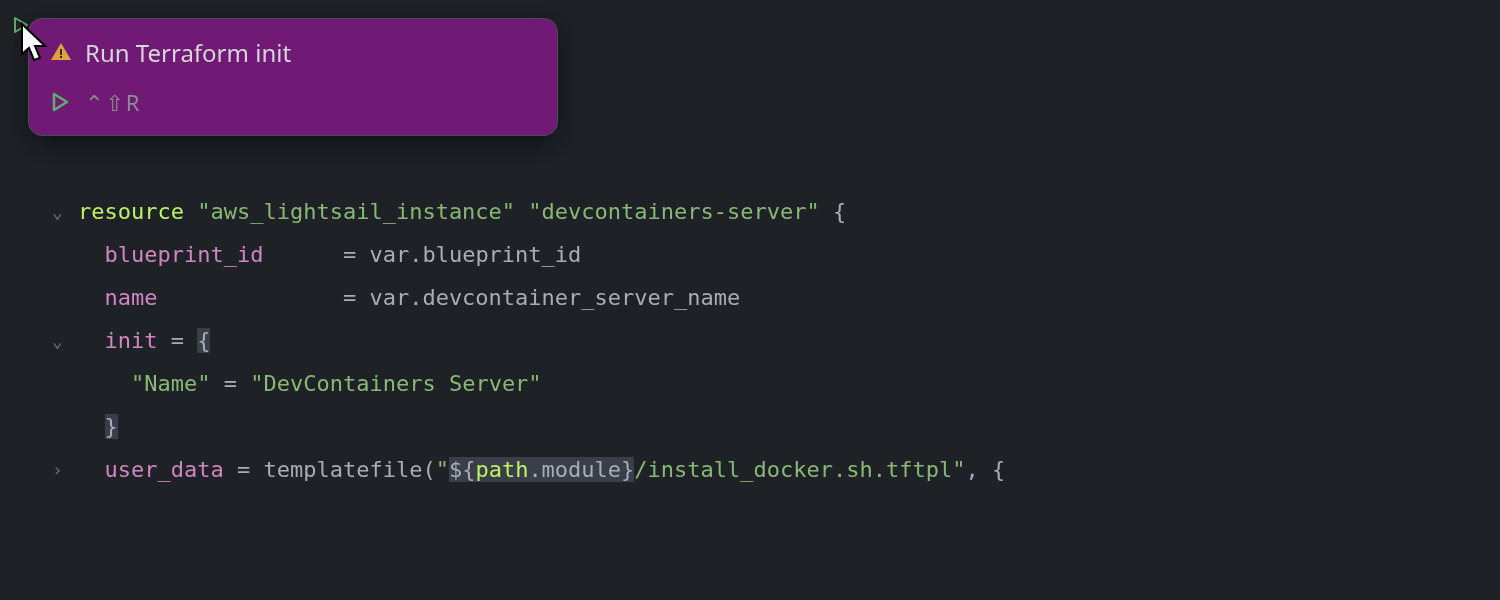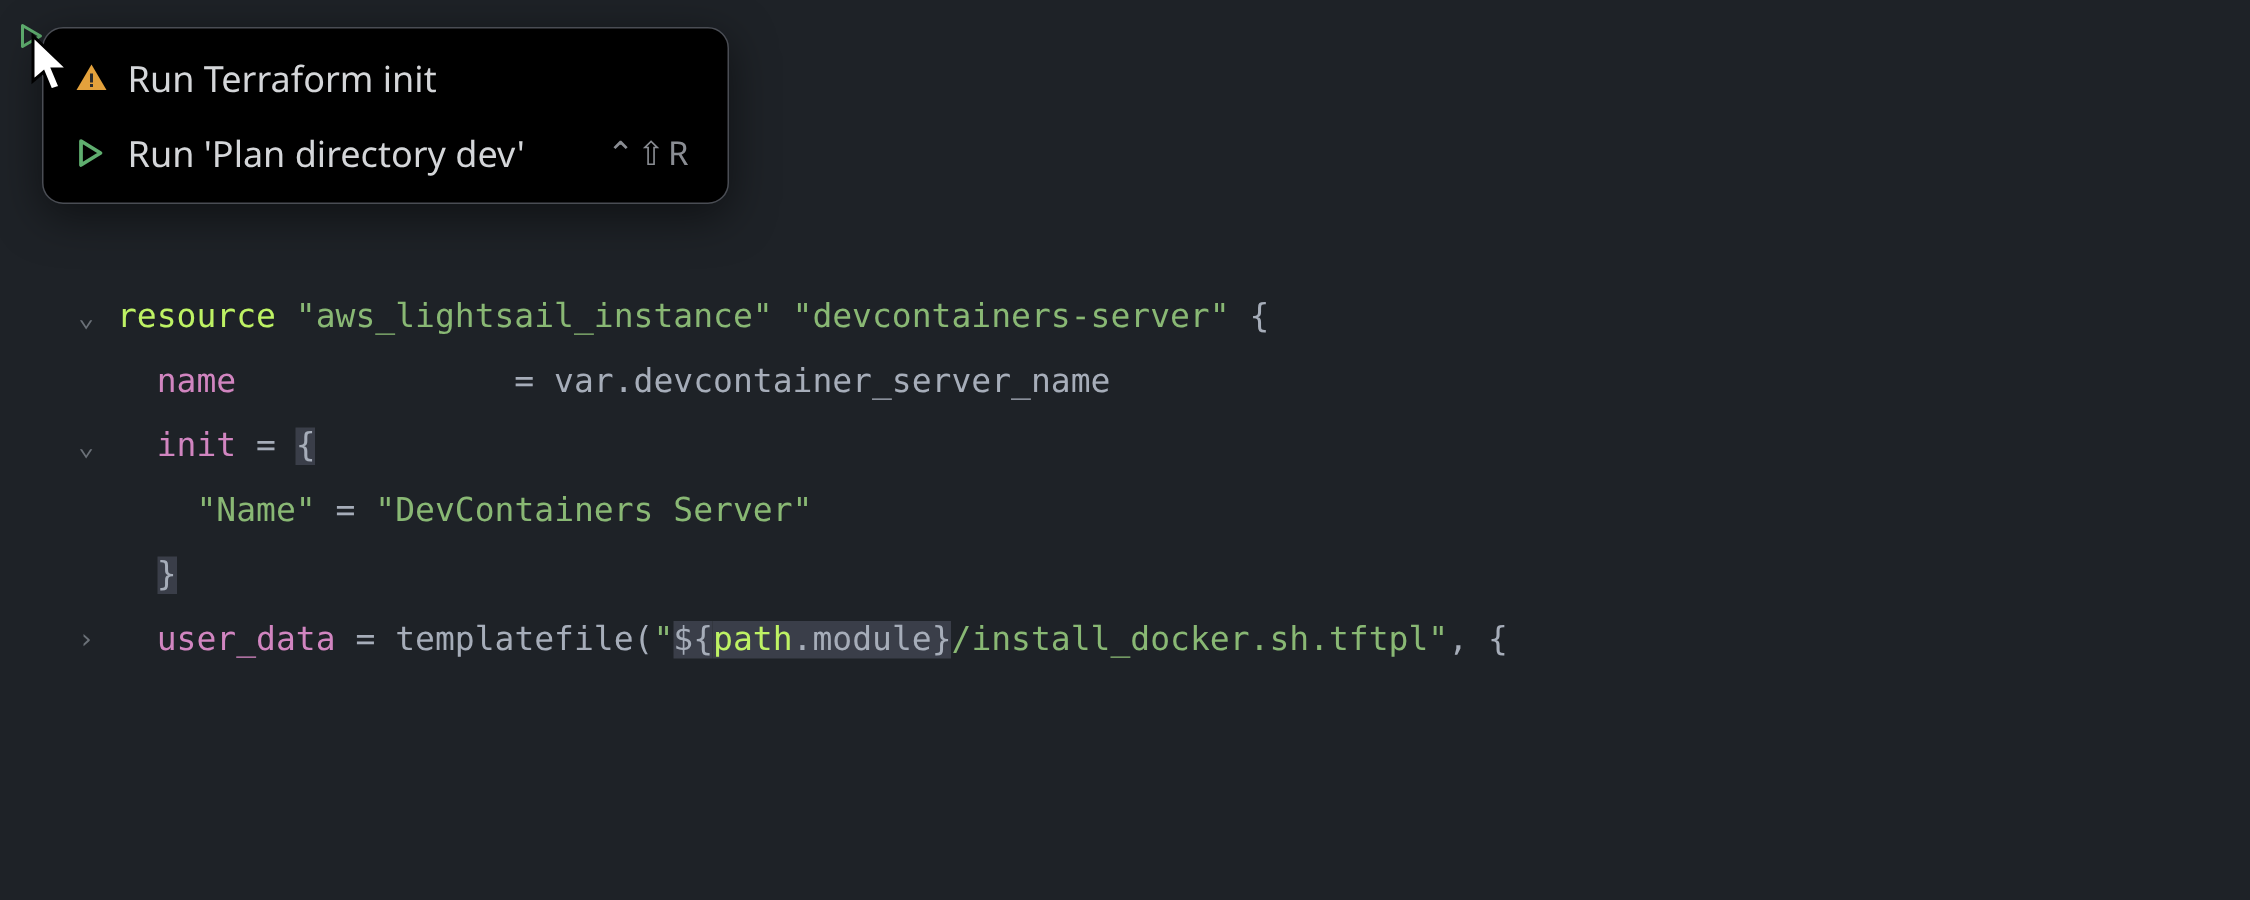--- a/index.html
+++ b/index.html
@@ -51,22 +51,22 @@
       position: absolute;
       left: 18px;
       top: 22px;
       z-index: 200;
       pointer-events: none;
     }
     .context-menu {
       position: absolute;
       left: 28px;
       top: 18px;
-      width: 458px;
-      background: #000000;
+      width: 530px;
+      background: #701a75;
       border: 1px solid #4a4d54;
       border-radius: 14px;
       box-shadow: 0 8px 30px rgba(0,0,0,0.5);
       z-index: 100;
       padding: 8px 0;
     }
     .menu-item {
       display: flex;
       align-items: center;
       height: 50px;
@@ -116,31 +116,31 @@
     </span>
     <span class="menu-label">Run Terraform init</span>
     <span class="menu-shortcut"></span>
   </div>
   <div class="menu-item">
     <span class="menu-icon">
       <svg width="22" height="22" viewBox="0 0 22 22">
         <path d="M5 3 L18 11 L5 19 Z" fill="none" stroke="#5fae6f" stroke-width="2.5" stroke-linejoin="round"></path>
       </svg>
     </span>
-    <span class="menu-label">Run 'Plan directory dev'</span>
     <span class="menu-shortcut">⌃⇧R</span>
   </div>
 </div>
 
 <div class="cursor-arrow">
   <svg width="36" height="44" viewBox="0 0 36 44">
     <path d="M4 2 L4 32 L11 26 L16 38 L22 36 L17 24 L27 24 Z" fill="#ffffff" stroke="#000000" stroke-width="2"></path>
   </svg>
 </div>
 
 <div class="editor" id="editor-lines">
     <div class="code-line"><span class="fold-icon" style="top: 0px; position: absolute; left: 52px; line-height: 43px;">⌄</span><span class="keyword">resource </span><span class="str">"aws_lightsail_instance" "devcontainers-server" </span><span class="punct">{</span></div>
+    <div class="code-line"><span>  </span><span class="prop">blueprint_id</span><span class="punct">      = var.blueprint_id</span></div>
     <div class="code-line"><span>  </span><span class="prop">name</span><span class="punct">              = var.devcontainer_server_name</span></div>
     <div class="code-line"><span class="fold-icon" style="top: 0px; position: absolute; left: 52px; line-height: 43px;">⌄</span><span>  </span><span class="prop">init</span><span class="punct"> = </span><span class="punct" style="background: rgb(58, 62, 73);">{</span></div>
     <div class="code-line"><span>    </span><span class="str">"Name"</span><span class="punct"> = </span><span class="str">"DevContainers Server"</span></div>
     <div class="code-line"><span>  </span><span class="punct" style="background: rgb(58, 62, 73);">}</span></div>
     <div class="code-line"><span class="fold-icon" style="top: 0px; position: absolute; left: 52px; line-height: 43px;">›</span><span>  </span><span class="prop">user_data</span><span class="punct"> = templatefile(</span><span class="str">"</span><span class="punct pathhl">${</span><span class="keyword pathhl">path</span><span class="punct pathhl">.module}</span><span class="str">/install_docker.sh.tftpl"</span><span class="punct">, {</span></div>
   </div>
 
 </body></html>

